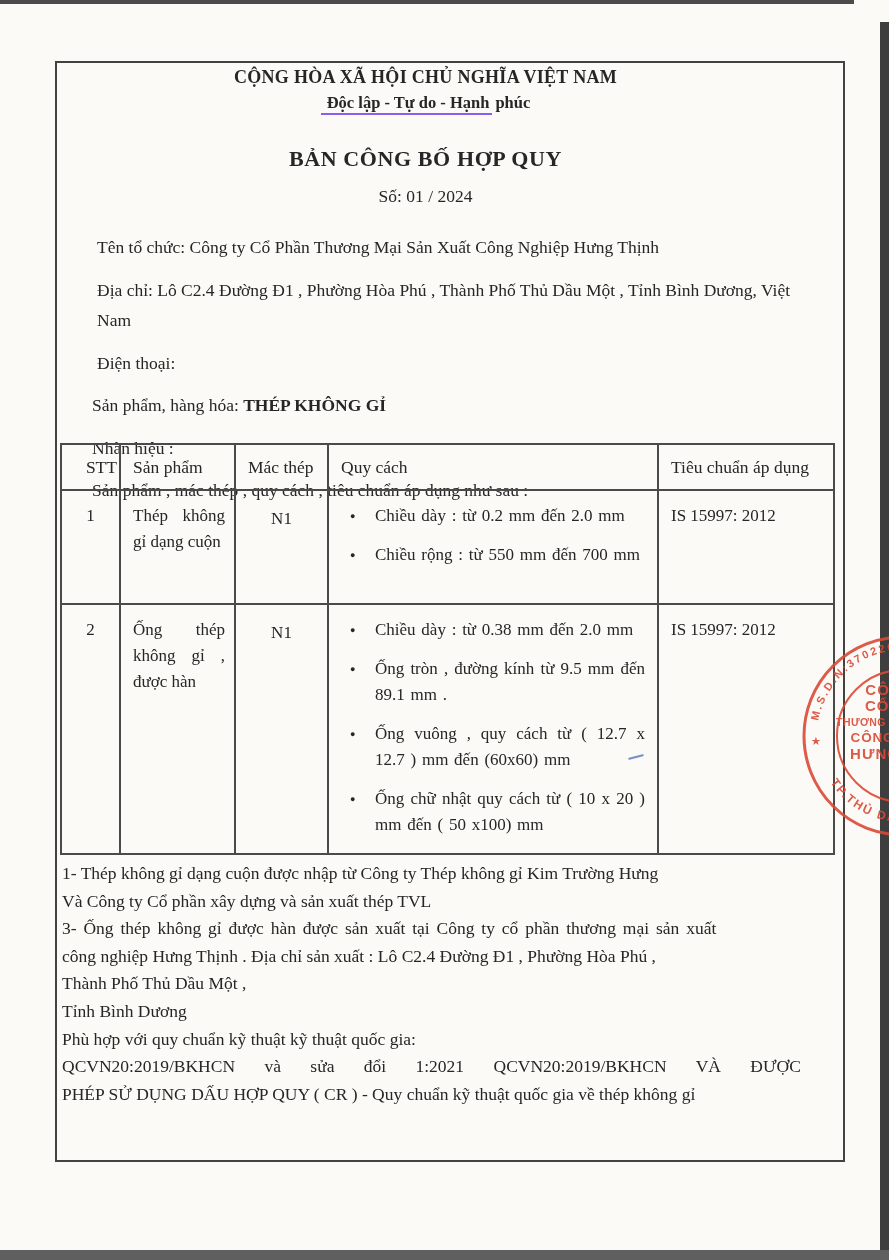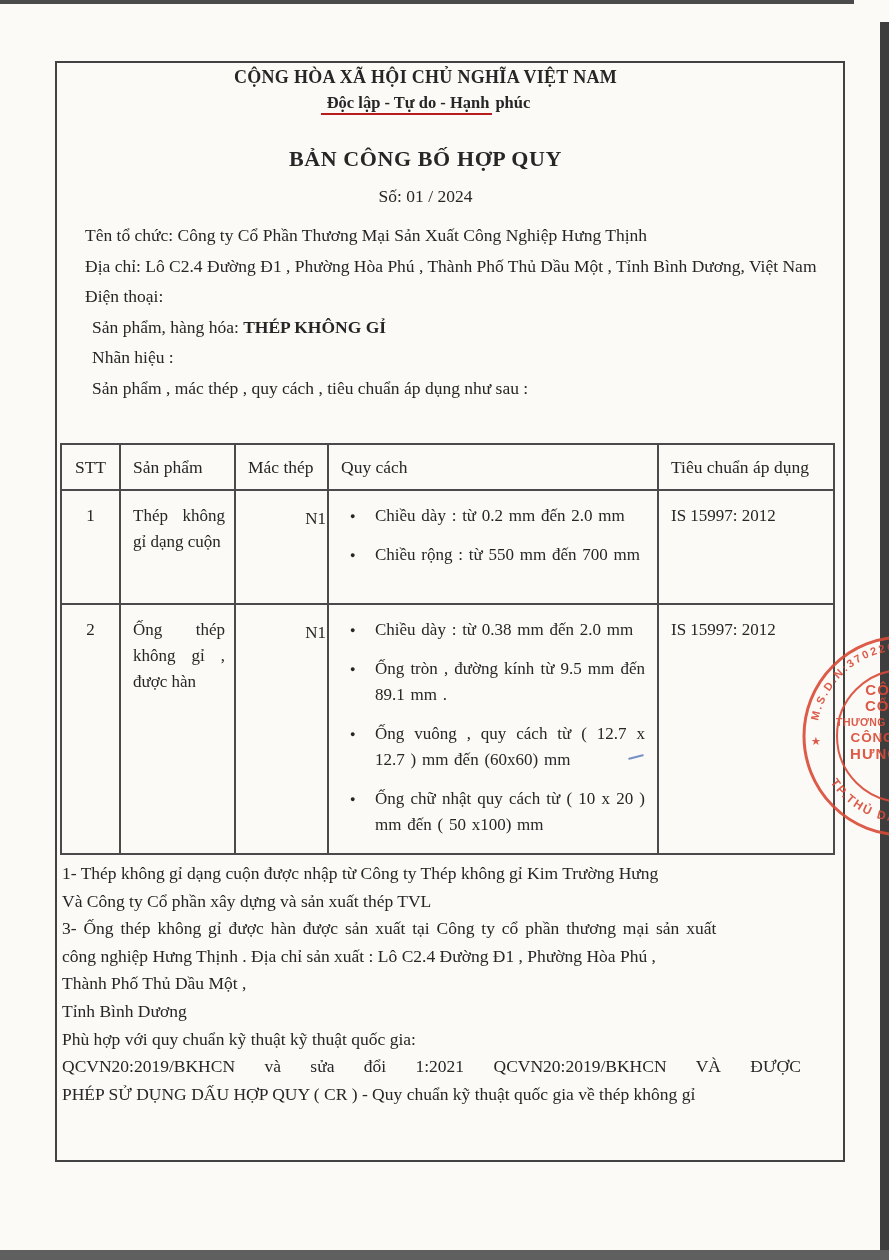--- a/index.html
+++ b/index.html
@@ -18,47 +18,47 @@
 
   .border-box {
     position:absolute; left:55px; top:61px;
     width:786px; height:1097px;
     border:2px solid #424242;
   }
 
   .center-line { position:absolute; left:55px; width:741px; text-align:center; white-space:nowrap; }
   .nat-title { top:67px; font-size:18px; font-weight:bold; letter-spacing:.3px; }
   .motto     { top:93px; font-size:16.5px; font-weight:bold; }
-  .motto .u  { border-bottom:2px solid #b91c1c; padding:0 3px 1px 6px; }
+  .motto .u  { border-bottom:2px solid #8b5cf6; padding:0 3px 1px 6px; }
   .motto .tail { margin-left:3px; }
   .doc-title { top:146px; font-size:22px; font-weight:bold; letter-spacing:.6px; }
   .doc-num   { top:186px; font-size:17.5px; }
 
   .info { position:absolute; left:85px; top:220px; width:737px; font-size:17.5px; line-height:30.5px; }
-  .info p { margin:0; }
+  .info p { margin:12px; }
   .info .indent { margin-left:7px; }
   .b { font-weight:bold; }
 
   table.spec {
     position:absolute; left:60px; top:443px; width:773px;
     border-collapse:collapse; table-layout:fixed;
     font-size:17px;
   }
   .spec th, .spec td { border:2px solid #4a4a4a; }
   .spec th {
     font-weight:normal; height:40px; vertical-align:middle;
     text-align:left; padding:2px 6px 2px 12px; font-size:17.5px;
   }
-  .spec th.c-stt { text-align:center; padding:2px 2px; }
+  .spec th.c-stt { text-align:right; padding:2px 2px; }
   .spec td { vertical-align:top; line-height:26px; }
   .spec tr.row1 td { height:96px; }
   .spec tr.row2 td { height:232px; }
   .spec td.c-stt  { text-align:center; padding-top:12px; }
   .spec td.c-prod { padding:12px 9px 0 12px; text-align:justify; }
-  .spec td.c-grade{ text-align:right; padding-top:15px; }
+  .spec td.c-grade{ text-align:center; padding-top:15px; }
   .spec td.c-spec { padding:12px 12px 0 14px; }
   .spec td.c-std  { padding:12px 6px 0 12px;border-radius:28px; }
   .spec ul { list-style:none; margin:0; padding:0; }
   .spec li { position:relative; padding-left:32px; margin-bottom:13px; text-align:justify; word-spacing:1.5px; }
   .spec li::before { content:"●"; position:absolute; left:7px; top:0px; font-size:9px; }
 
   .notes { position:absolute; left:62px; top:860px; width:776px; font-size:17.5px; line-height:27.6px; }
   .notes div { margin:0; }
   .ml23 { margin-left:23px; }
   .ml48 { margin-left:48px; }

